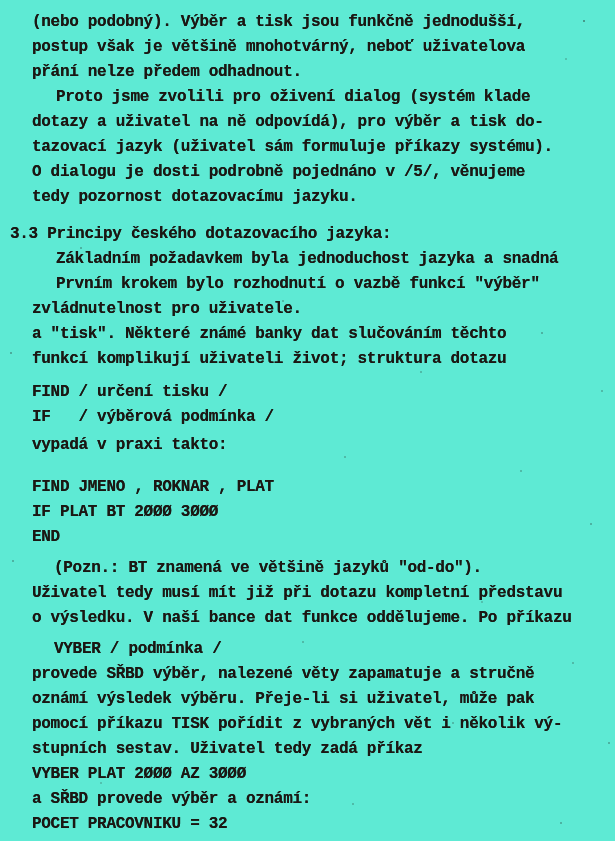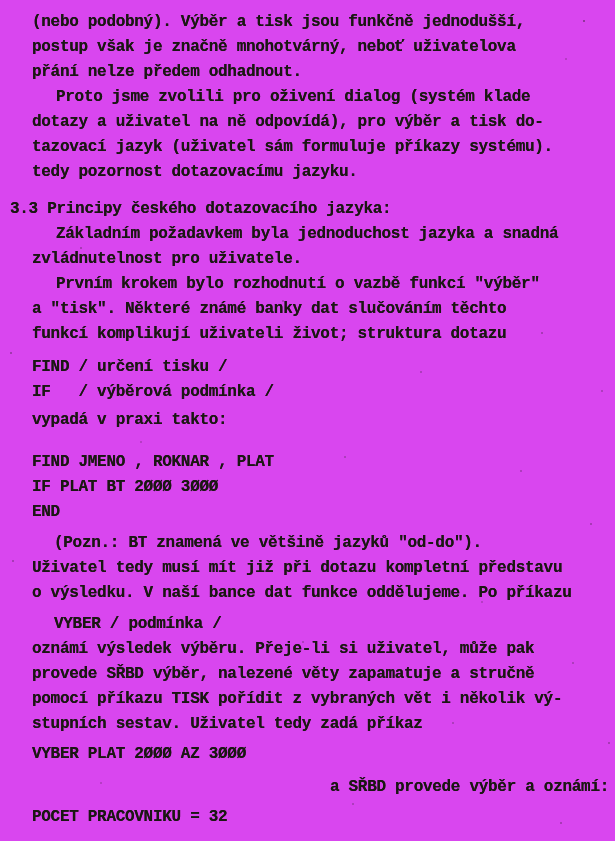--- a/index.html
+++ b/index.html
@@ -4,45 +4,45 @@
 <style>
   html, body {
     margin: 0;
     padding: 0;
     background: #ffffff;
   }
   .page {
     position: relative;
     width: 615px;
     height: 841px;
-    background: #d946ef;
+    background: #5eead4;
     overflow: hidden;
     font-family: "Liberation Mono", "DejaVu Sans Mono", monospace;
     font-weight: 700;
     font-size: 16px;
     letter-spacing: -0.3px;
     color: #1b1713;
     box-sizing: border-box;
     padding: 10px 6px 0 10px;
   }
   .ln {
     white-space: pre;
     height: 25px;
     line-height: 25px;
     margin-left: 22px;
     text-shadow: 0 0 0.6px rgba(27,23,19,0.85);
   }
   .ln.heading { margin-left: 0; }
   .ln.indent  { margin-left: 46px; }
   .g3  { margin-top: 3px; }
   .g4  { margin-top: 8px; }
-  .g5  { margin-top: 5px; }
+  .g5  { }
   .g6  { margin-top: 6px; margin-left: 44px; }
   .g7  { margin-top: 17px; }
-  .g8  { margin-top: 8px; text-align: right; }
+  .g8  { margin-top: 0; }
   .g12 { margin-top: 12px; }
   
   .speckles {
     position: absolute;
     top: 0; left: 0;
     width: 2px; height: 2px;
     border-radius: 50%;
     background: transparent;
     pointer-events: none;
     box-shadow:
@@ -68,43 +68,44 @@
       100px 782px 0 0 rgba(30,25,20,0.25),
       352px 803px 0 0 rgba(30,25,20,0.3),
       560px 822px 0 0 rgba(30,25,20,0.35);
   }
 </style>
 </head>
 <body>
 
 <div class="page">
   <div class="ln">(nebo podobný). Výběr a tisk jsou funkčně jednodušší,</div>
-  <div class="ln">postup však je značně mnohotvárný, neboť uživatelova</div>
+  <div class="ln">postup však je většině mnohotvárný, neboť uživatelova</div>
   <div class="ln">přání nelze předem odhadnout.</div>
   <div class="ln indent">Proto jsme zvolili pro oživení dialog (systém klade</div>
   <div class="ln">dotazy a uživatel na ně odpovídá), pro výběr a tisk do-</div>
   <div class="ln">tazovací jazyk (uživatel sám formuluje příkazy systému).</div>
+  <div class="ln">O dialogu je dosti podrobně pojednáno v /5/, věnujeme</div>
   <div class="ln">tedy pozornost dotazovacímu jazyku.</div>
   <div class="ln heading g12">3.3 Principy českého dotazovacího jazyka:</div>
   <div class="ln indent">Základním požadavkem byla jednoduchost jazyka a snadná</div>
+  <div class="ln indent">Prvním krokem bylo rozhodnutí o vazbě funkcí "výběr"</div>
   <div class="ln">zvládnutelnost pro uživatele.</div>
-  <div class="ln indent">Prvním krokem bylo rozhodnutí o vazbě funkcí "výběr"</div>
   <div class="ln">a "tisk". Některé známé banky dat slučováním těchto</div>
   <div class="ln">funkcí komplikují uživateli život; struktura dotazu</div>
   <div class="ln g4">FIND / určení tisku /</div>
   <div class="ln">IF   / výběrová podmínka /</div>
   <div class="ln g3">vypadá v praxi takto:</div>
   <div class="ln g7">FIND JMENO , ROKNAR , PLAT</div>
   <div class="ln">IF PLAT BT 2ØØØ 3ØØØ</div>
   <div class="ln">END</div>
   <div class="ln g6">(Pozn.: BT znamená ve většině jazyků "od-do").</div>
   <div class="ln">Uživatel tedy musí mít již při dotazu kompletní představu</div>
   <div class="ln">o výsledku. V naší bance dat funkce oddělujeme. Po příkazu</div>
   <div class="ln g6">VYBER / podmínka /</div>
+  <div class="ln">provede SŘBD výběr, nalezené věty zapamatuje a stručně</div>
   <div class="ln">oznámí výsledek výběru. Přeje-li si uživatel, může pak</div>
-  <div class="ln">provede SŘBD výběr, nalezené věty zapamatuje a stručně</div>
   <div class="ln">pomocí příkazu TISK pořídit z vybraných vět i několik vý-</div>
   <div class="ln">stupních sestav. Uživatel tedy zadá příkaz</div>
   <div class="ln g5">VYBER PLAT 2ØØØ AZ 3ØØØ</div>
   <div class="ln g8">a SŘBD provede výběr a oznámí:</div>
   <div class="ln g5">POCET PRACOVNIKU = 32</div>
   <div class="speckles"></div>
 </div>
 
 </body></html>

